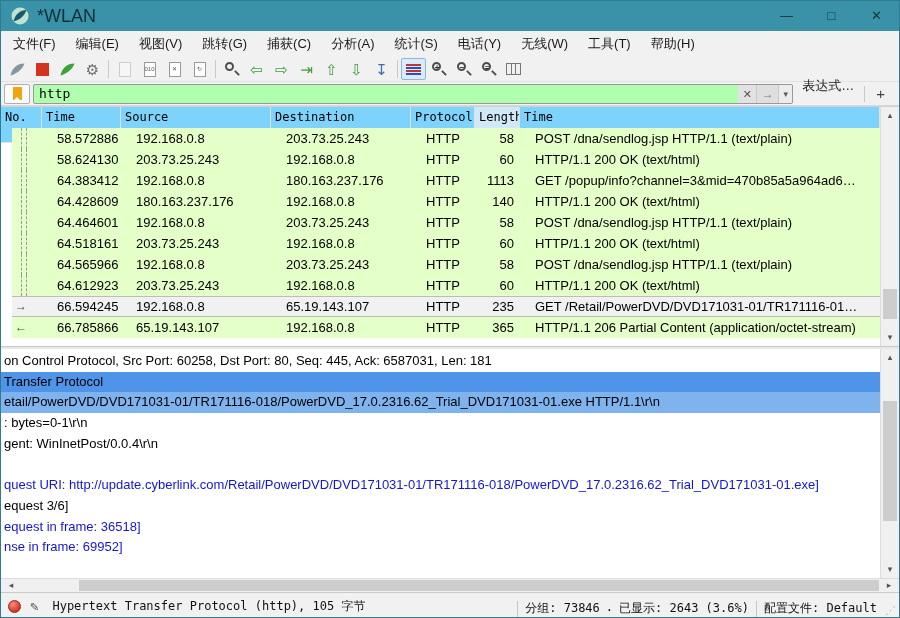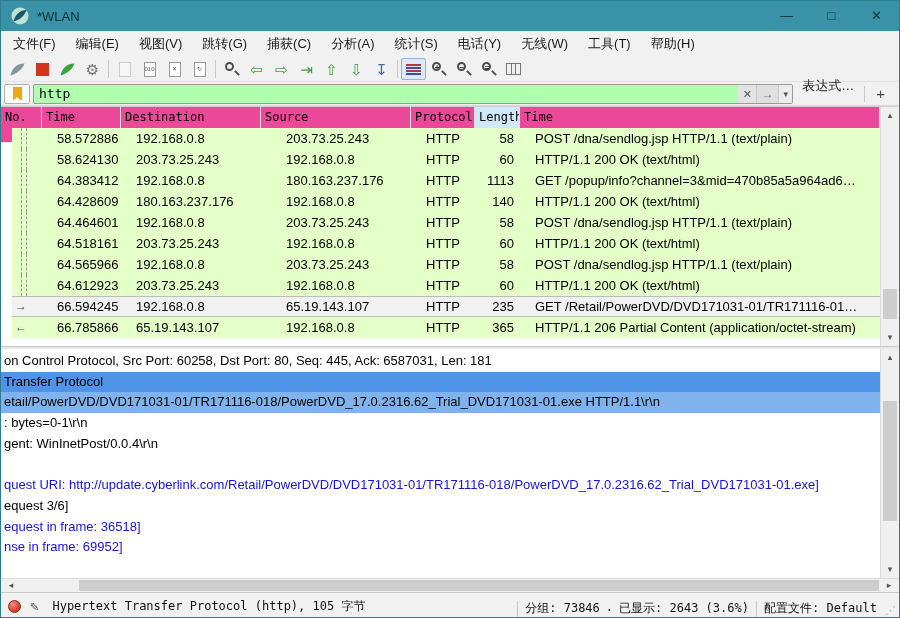--- a/index.html
+++ b/index.html
@@ -3,21 +3,21 @@
 <meta charset="utf-8">
 <style>
   *{box-sizing:border-box;margin:0;padding:0}
   body{margin:0;background:#888}
   #app{position:relative;width:900px;height:618px;overflow:hidden;background:#f1f1f1;
        font-family:"Liberation Sans","DejaVu Sans",sans-serif;border:1px solid #2f7b90}
 
   
   #titlebar{position:absolute;left:0;top:0;right:0;height:30px;background:#3a92a8;display:flex;align-items:center}
   #applogo{margin-left:10px;width:18px;height:18px}
-  #wintitle{margin-left:8px;font-size:13px;color:#0d3138}
+  #wintitle{margin-left:8px;font-size:18px;color:#0d3138}
   #wincontrols{margin-left:auto;display:flex;height:30px}
   .wbtn{width:45px;height:30px;line-height:30px;text-align:center;font-size:13px;color:#16333a}
 
   
   #menubar{position:absolute;left:0;top:30px;right:0;height:26px;background:#f1f1f1;display:flex;align-items:center;padding-left:2px}
   .mitem{padding:0 10px;font-size:13px;color:#1a1a1a}
 
   
   #toolbar{position:absolute;left:0;top:56px;right:0;height:25px;background:#f1f1f1;border-bottom:1px solid #e2e2e2;display:flex;align-items:center;padding-left:4px}
   .tbtn{width:25px;height:22px;display:flex;align-items:center;justify-content:center;position:relative}
@@ -46,21 +46,21 @@
   .filter-input{flex:1;height:18px;background:transparent;border:none;outline:none;font-family:"DejaVu Sans Mono","Liberation Mono",monospace;font-size:13px;color:#000;padding-left:5px}
   .fclear{width:18px;height:18px;background:#e2e2e2;color:#555;text-align:center;line-height:18px;font-size:11px;flex:none}
   .fapply{width:22px;height:18px;background:#dfdfdf;border-left:1px solid #c8c8c8;color:#777;text-align:center;line-height:18px;font-size:12px;flex:none}
   .fdrop{width:14px;height:18px;background:#ececec;border-left:1px solid #c8c8c8;color:#555;text-align:center;line-height:18px;font-size:9px;flex:none}
   .fexpr{margin:0 10px 16px 9px;font-size:13px;color:#222;white-space:nowrap}
   .fsep{width:1px;height:16px;background:#c9c9c9}
   .fadd{margin:0 11px;font-size:15px;color:#444}
 
   
   #plist{position:absolute;left:0;top:105px;right:0;height:240px;background:#fff;border-top:1px solid #d0d0d0}
-  #phead{display:flex;height:36px;background:#ec4899;border-bottom:1px solid #e3e3e3;font-family:"DejaVu Sans Mono","Liberation Mono",monospace;font-size:12px;margin-right:19px}
+  #phead{display:flex;height:36px;background:#7dd3fc;border-bottom:1px solid #e3e3e3;font-family:"DejaVu Sans Mono","Liberation Mono",monospace;font-size:12px;margin-right:19px}
   .ph{border-right:1px solid #e0e0e0;padding-left:4px;line-height:20px;overflow:hidden;white-space:nowrap;color:#000}
   .ph.sorted{background:#cfe9f8}
   #prows{position:absolute;left:11px;top:21px;right:19px}
   .prow{display:flex;height:21px;line-height:21px;background:#e4ffc7;font-size:13px;color:#000;white-space:nowrap}
   .prow.sel{background:#f1f1f1;border-top:1px solid #bcbcbc;border-bottom:1px solid #bcbcbc;line-height:19px}
   .pc{overflow:hidden;white-space:nowrap}
   .c0{width:41px;flex:none;position:relative}
   .c1{width:79px;flex:none;padding-left:4px}
   .c2{width:150px;flex:none;padding-left:4px}
   .c3{width:140px;flex:none;padding-left:4px}
@@ -245,22 +245,22 @@
     </span>
     <span class="fexpr">表达式…</span>
     <span class="fsep"></span>
     <span class="fadd">+</span>
   </div>
 
   <div id="plist">
     <div id="phead">
         <div class="ph c0">No.</div>
         <div class="ph c1">Time</div>
+        <div class="ph c2">Source</div>
         <div class="ph c3">Destination</div>
-        <div class="ph c2">Source</div>
         <div class="ph c4">Protocol</div>
         <div class="ph c5 sorted">Length</div>
         <div class="ph c6">Time</div>
       </div>
     <div id="prows">
         <div class="prow">
           <div class="pc c0">
             <i class="dash"></i>
             <i class="dash d2"></i>
           </div>

